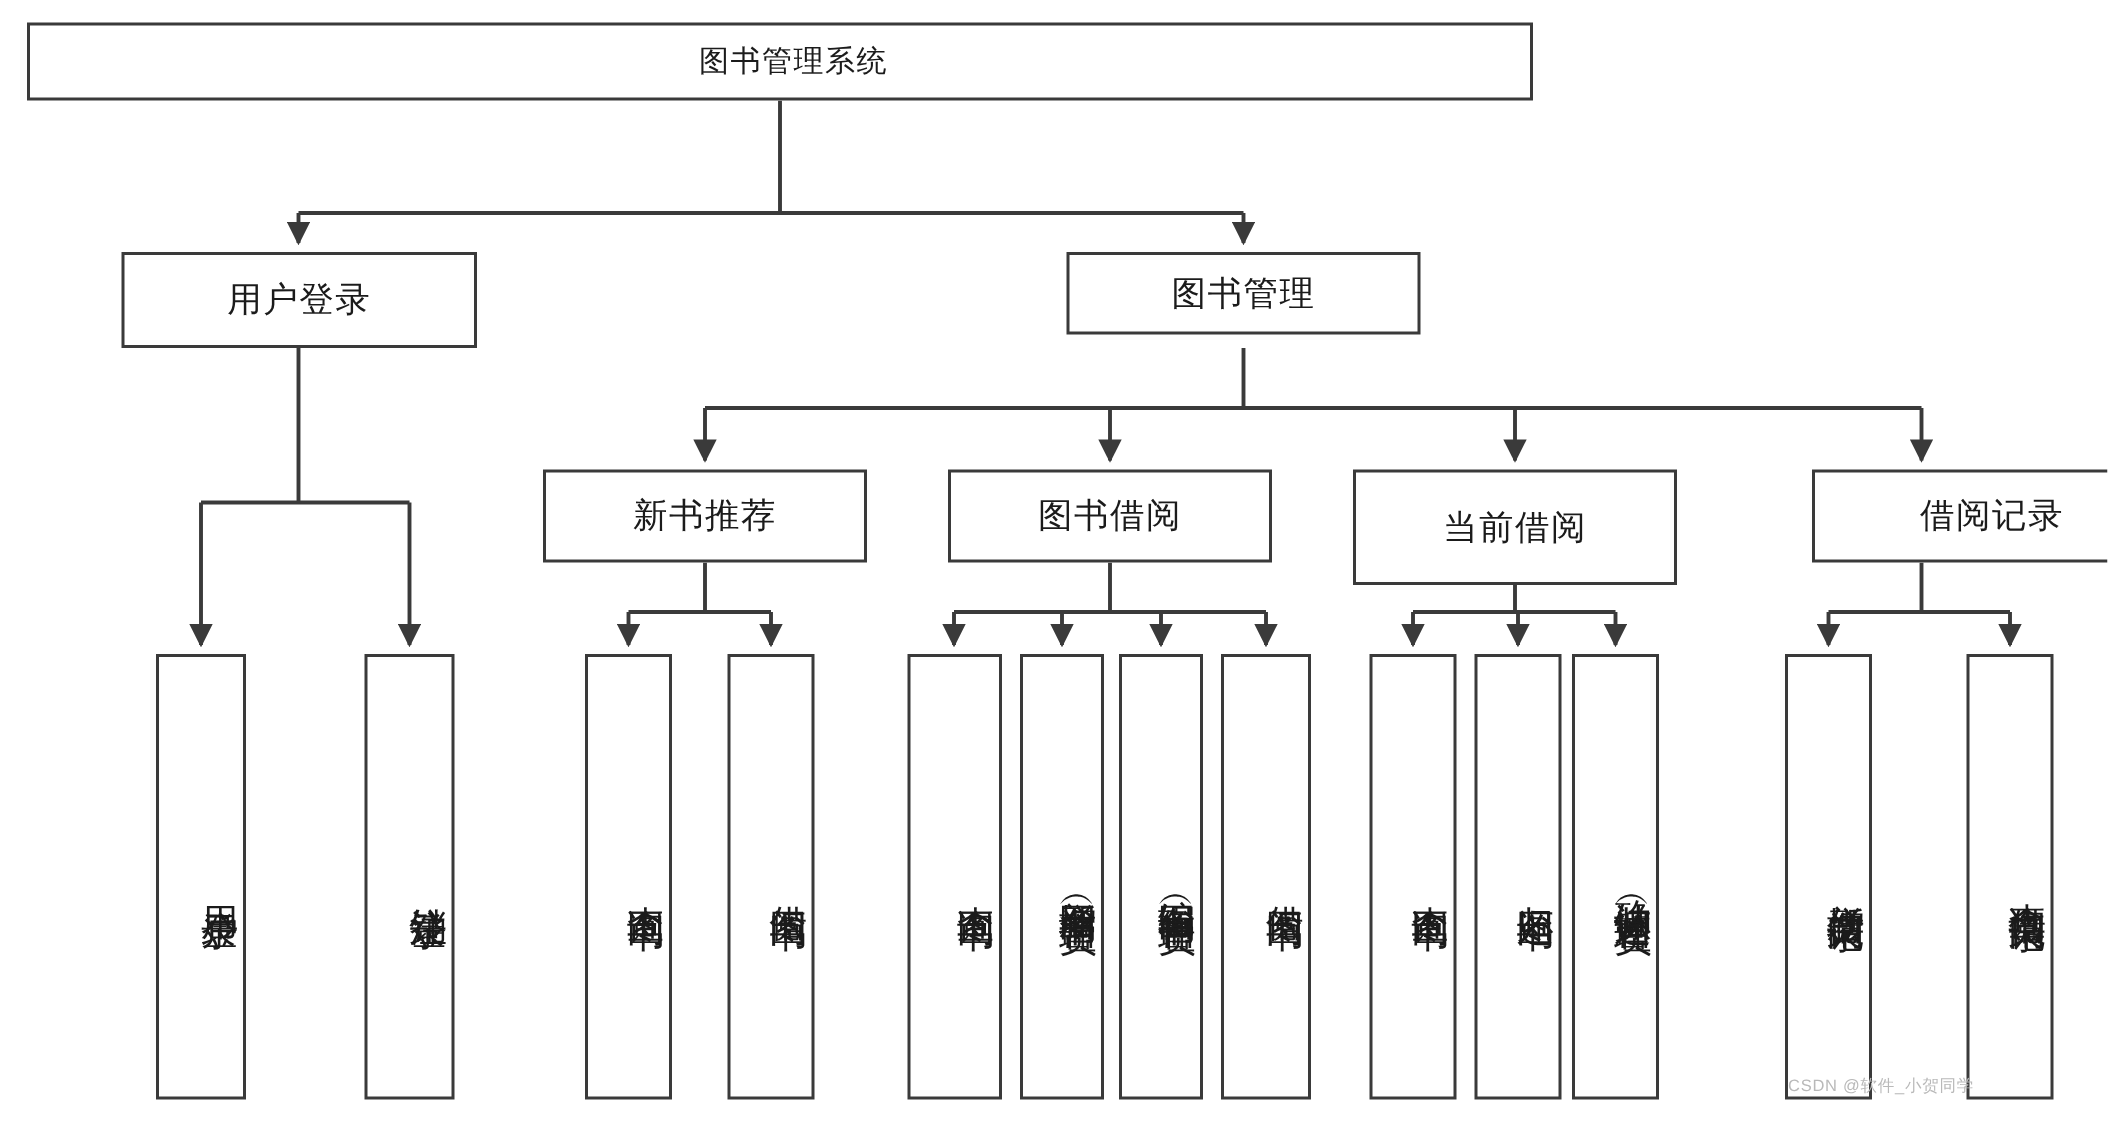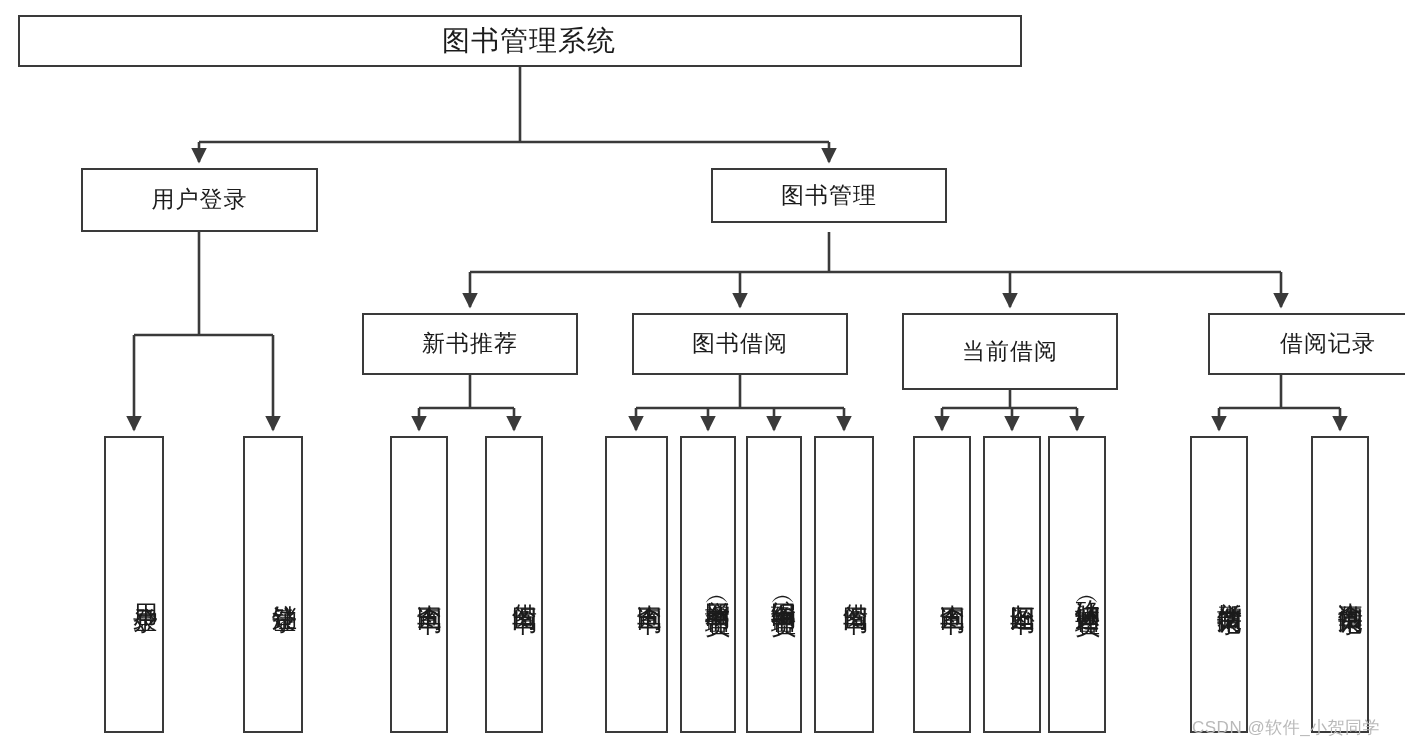--- a/index.html
+++ b/index.html
@@ -36,40 +36,40 @@
     justify-content: center;
     color: #1b1b1b;
   }
   .node-h {
     font-size: 23px;
     line-height: 1.1;
     letter-spacing: 1px;
     white-space: nowrap;
   }
   .node-root {
-    font-size: 28px;
+    font-size: 20px;
     padding-left: 18px;
   }
   .node-v {
     writing-mode: vertical-rl;
     text-orientation: upright;
     font-size: 25px;
     line-height: 1.28;
     letter-spacing: 2px;
     align-items: flex-start;
     justify-content: center;
     padding-top: 6px;
     text-align: center;
   }
   .node-v.start-top {
     padding-top: 8px;
   }
   .watermark {
     position: absolute;
-    font-size: 17px;
+    font-size: 11px;
     color: #b9b9b9;
     white-space: nowrap;
     letter-spacing: 0.5px;
     font-family: "Liberation Sans", "DejaVu Sans", sans-serif;
   }
 </style>
 </head>
 <body>
 
 <div id="canvas">

